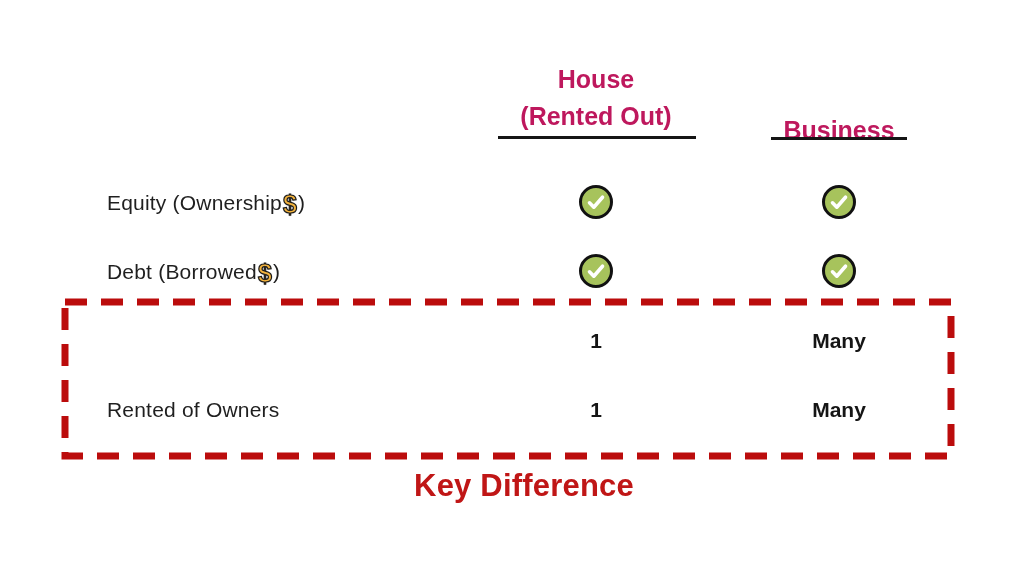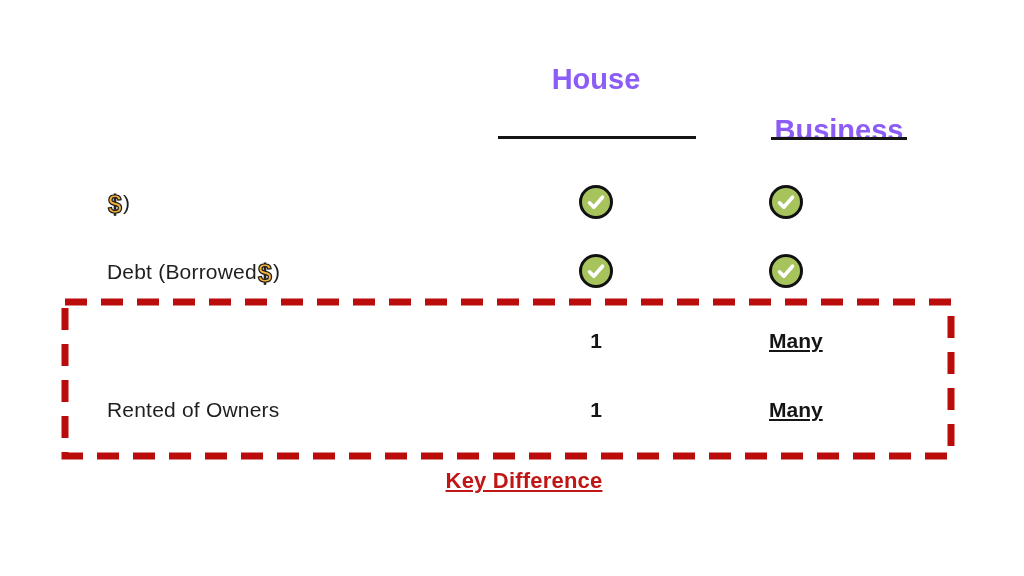--- a/index.html
+++ b/index.html
@@ -11,23 +11,23 @@
     font-family: "Liberation Sans", sans-serif;
     color: #1c1c1c;
     overflow: hidden;
   }
 
   
   .col-header {
     position: absolute;
     text-align: center;
     font-weight: bold;
-    font-size: 29px;
+    font-size: 25px;
     line-height: 37px;
-    color: #8b5cf6;
+    color: #be185d;
   }
   .header-house { left: 486px; top: 61px; width: 220px; }
   .header-business { left: 764px; top: 100px; width: 150px; margin-top: 12px; }
   .header-underline {
     position: absolute;
     height: 3px;
     background: #151515;
   }
   .underline-house { left: 498px; top: 136px; width: 198px; }
   .underline-business { left: 771px; top: 137px; width: 136px; }
@@ -51,22 +51,22 @@
     width: 200px;
     height: 36px;
     text-align: center;
     line-height: 36px;
   }
   .cell-business {
     position: absolute;
     left: 769px;
     width: 140px;
     height: 36px;
+    text-align: center;
     line-height: 36px;
-    text-decoration: underline;
   }
   .cell-value { font-weight: bold; font-size: 21px; color: #151515; }
 
   
   .dollar {
     font-weight: bold;
     font-size: 25px;
     color: #f3b33d;
     -webkit-text-stroke: 1.2px #1a1a1a;
     text-shadow: 0 0 1px #1a1a1a;
@@ -92,44 +92,44 @@
   
   .highlight-box { position: absolute; left: 61px; top: 298px; }
 
   
   .key-caption {
     position: absolute;
     left: 374px;
     top: 468px;
     width: 300px;
     text-align: center;
-    font-size: 22px;
+    font-size: 31px;
     font-weight: bold;
     color: #c01616;
     letter-spacing: 0.2px;
-    text-decoration: underline;
   }
 </style>
 </head>
 <body>
 
 <div class="stage">
 
   <div class="col-header header-house">
     <div>House</div>
+    <div>(Rented Out)</div>
   </div>
   <div class="header-underline underline-house"></div>
 
   <div class="col-header header-business">
     <div>Business</div>
   </div>
   <div class="header-underline underline-business"></div>
 
   <div class="row" style="top:185px;">
-    <div class="row-label"><span class="dollar">$</span><span>)</span></div>
+    <div class="row-label"><span>Equity (Ownership</span><span class="dollar">$</span><span>)</span></div>
     <div class="cell-house">
       <span class="check-badge">
           <svg width="24" height="24" viewBox="0 0 24 24">
             <path d="M5.5 12.8l4.3 4.4 8.7-10" fill="none" stroke="#ffffff" stroke-width="3.6" stroke-linecap="round" stroke-linejoin="round"></path>
           </svg>
         </span>
     </div>
     <div class="cell-business">
       <span class="check-badge">
           <svg width="24" height="24" viewBox="0 0 24 24">

